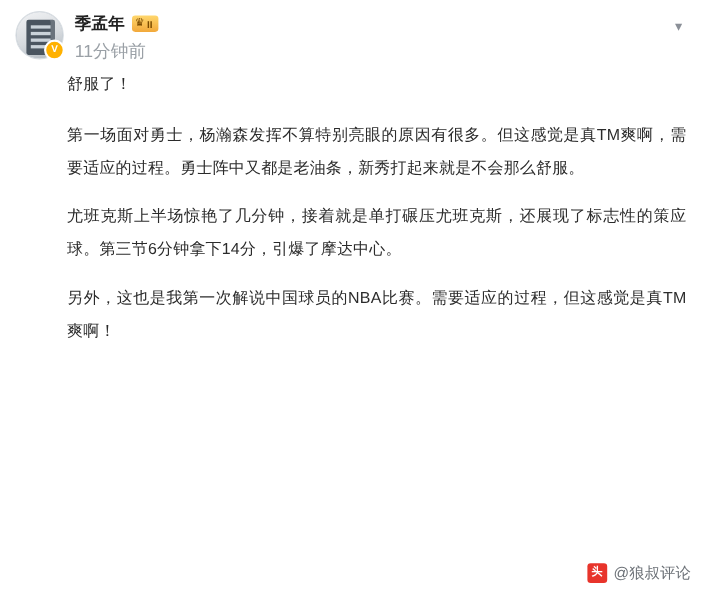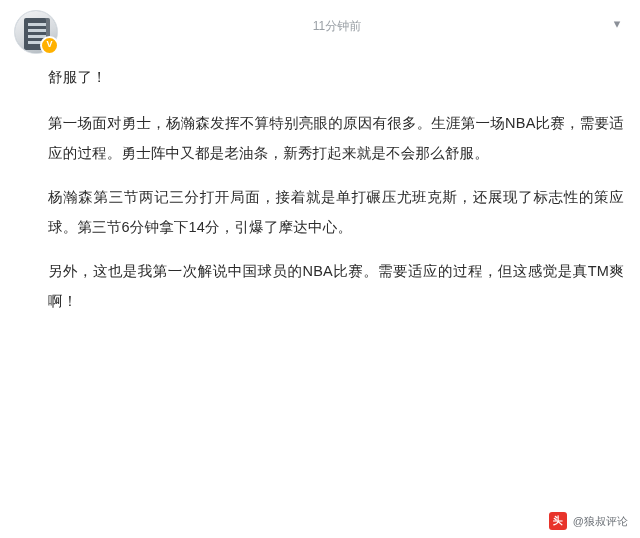--- a/index.html
+++ b/index.html
@@ -119,41 +119,41 @@
     line-height: 10px;
     color: #7a4a00;
   }
   .crown-text {
     font-size: 9px;
     line-height: 10px;
     color: #7a4a00;
     font-weight: bold;
   }
   .timestamp {
-    font-size: 12px;
+    font-size: 16px;
     color: #9aa0a6;
     margin-top: 6px;
-    text-align: center;
   }
   .more-btn {
     flex: 0 0 auto;
     width: 22px;
     height: 22px;
     margin-top: 2px;
     display: flex;
     align-items: center;
     justify-content: center;
     color: #8b9098;
     font-size: 13px;
     cursor: pointer;
   }
   
   .content {
     padding: 0 16px 0 48px;
     box-sizing: border-box;
+    margin-left: 13px;
   }
   .para {
     font-size: 14.5px;
     line-height: 30px;
     color: #2b2b2b;
     margin: 0 0 14px 0;
     text-align: justify;
     letter-spacing: 0.2px;
   }
   .para.first {
@@ -173,21 +173,21 @@
     height: 18px;
     border-radius: 3px;
     background: #e8342b;
     color: #fff;
     font-size: 10px;
     line-height: 18px;
     text-align: center;
     font-weight: bold;
   }
   .wm-text {
-    font-size: 11px;
+    font-size: 14px;
     color: #6d7278;
   }
   
   .edge-strip {
     position: absolute;
     left: 0;
     top: 0;
     bottom: 0;
     width: 4px;
     background: #ffffff;
@@ -203,32 +203,39 @@
   <div class="header">
     <div class="avatar-wrap">
       <div class="avatar">
         <div class="av-bg"></div>
         <div class="av-shape"></div>
       </div>
       <div class="badge-v">V</div>
     </div>
 
     <div class="head-main">
+      <div class="name-row">
+        <span class="username">季孟年</span>
+        <span class="crown-badge">
+          <span class="crown-icon">♛</span>
+          <span class="crown-text">II</span>
+        </span>
+      </div>
       <div class="timestamp">11分钟前</div>
     </div>
 
     <div class="more-btn">
       <span>▾</span>
     </div>
   </div>
 
   <div class="content">
     <p class="para first">舒服了！</p>
-    <p class="para">第一场面对勇士，杨瀚森发挥不算特别亮眼的原因有很多。生涯第一场NBA比赛，需要适应的过程。勇士阵中又都是老油条，新秀打起来就是不会那么舒服。</p>
-    <p class="para">杨瀚森第三节两记三分打开局面，接着就是单打碾压尤班克斯，还展现了标志性的策应球。第三节6分钟拿下14分，引爆了摩达中心。</p>
+    <p class="para">第一场面对勇士，杨瀚森发挥不算特别亮眼的原因有很多。但这感觉是真TM爽啊，需要适应的过程。勇士阵中又都是老油条，新秀打起来就是不会那么舒服。</p>
+    <p class="para">尤班克斯上半场惊艳了几分钟，接着就是单打碾压尤班克斯，还展现了标志性的策应球。第三节6分钟拿下14分，引爆了摩达中心。</p>
     <p class="para">另外，这也是我第一次解说中国球员的NBA比赛。需要适应的过程，但这感觉是真TM爽啊！</p>
   </div>
 
   <div class="watermark">
     <span class="wm-logo">头条</span>
     <span class="wm-text">@狼叔评论</span>
   </div>
 
 </div>
 

